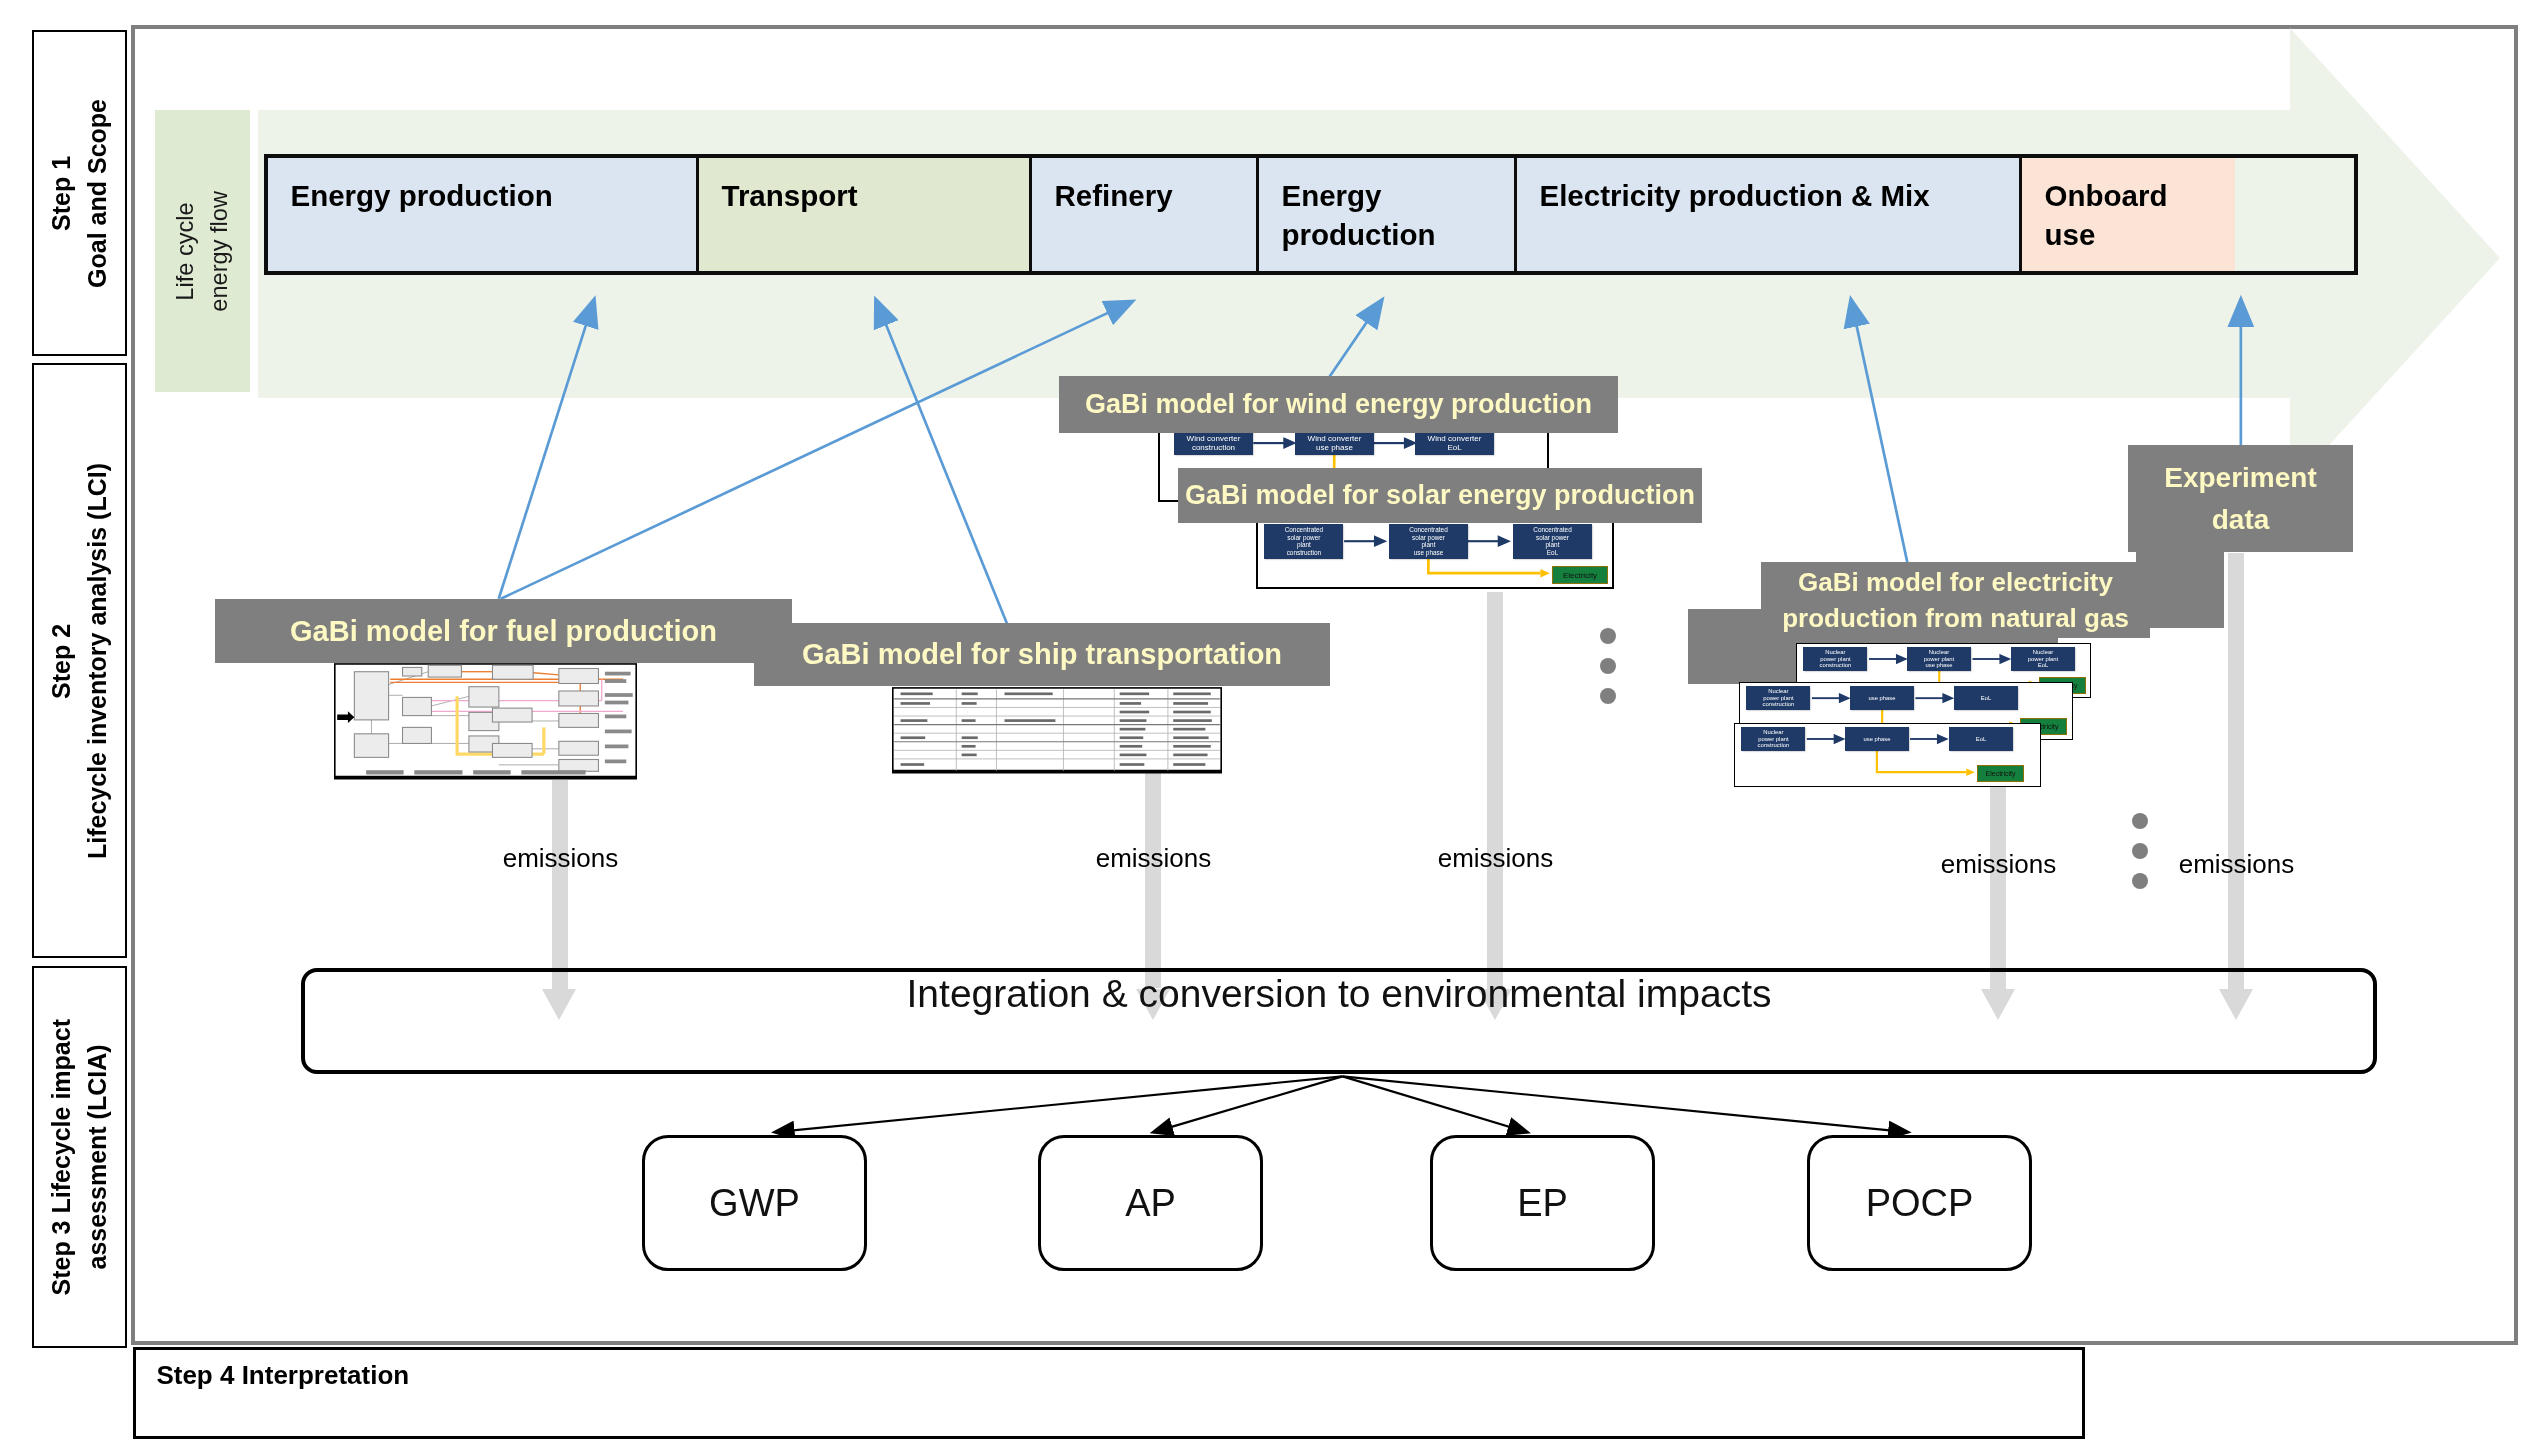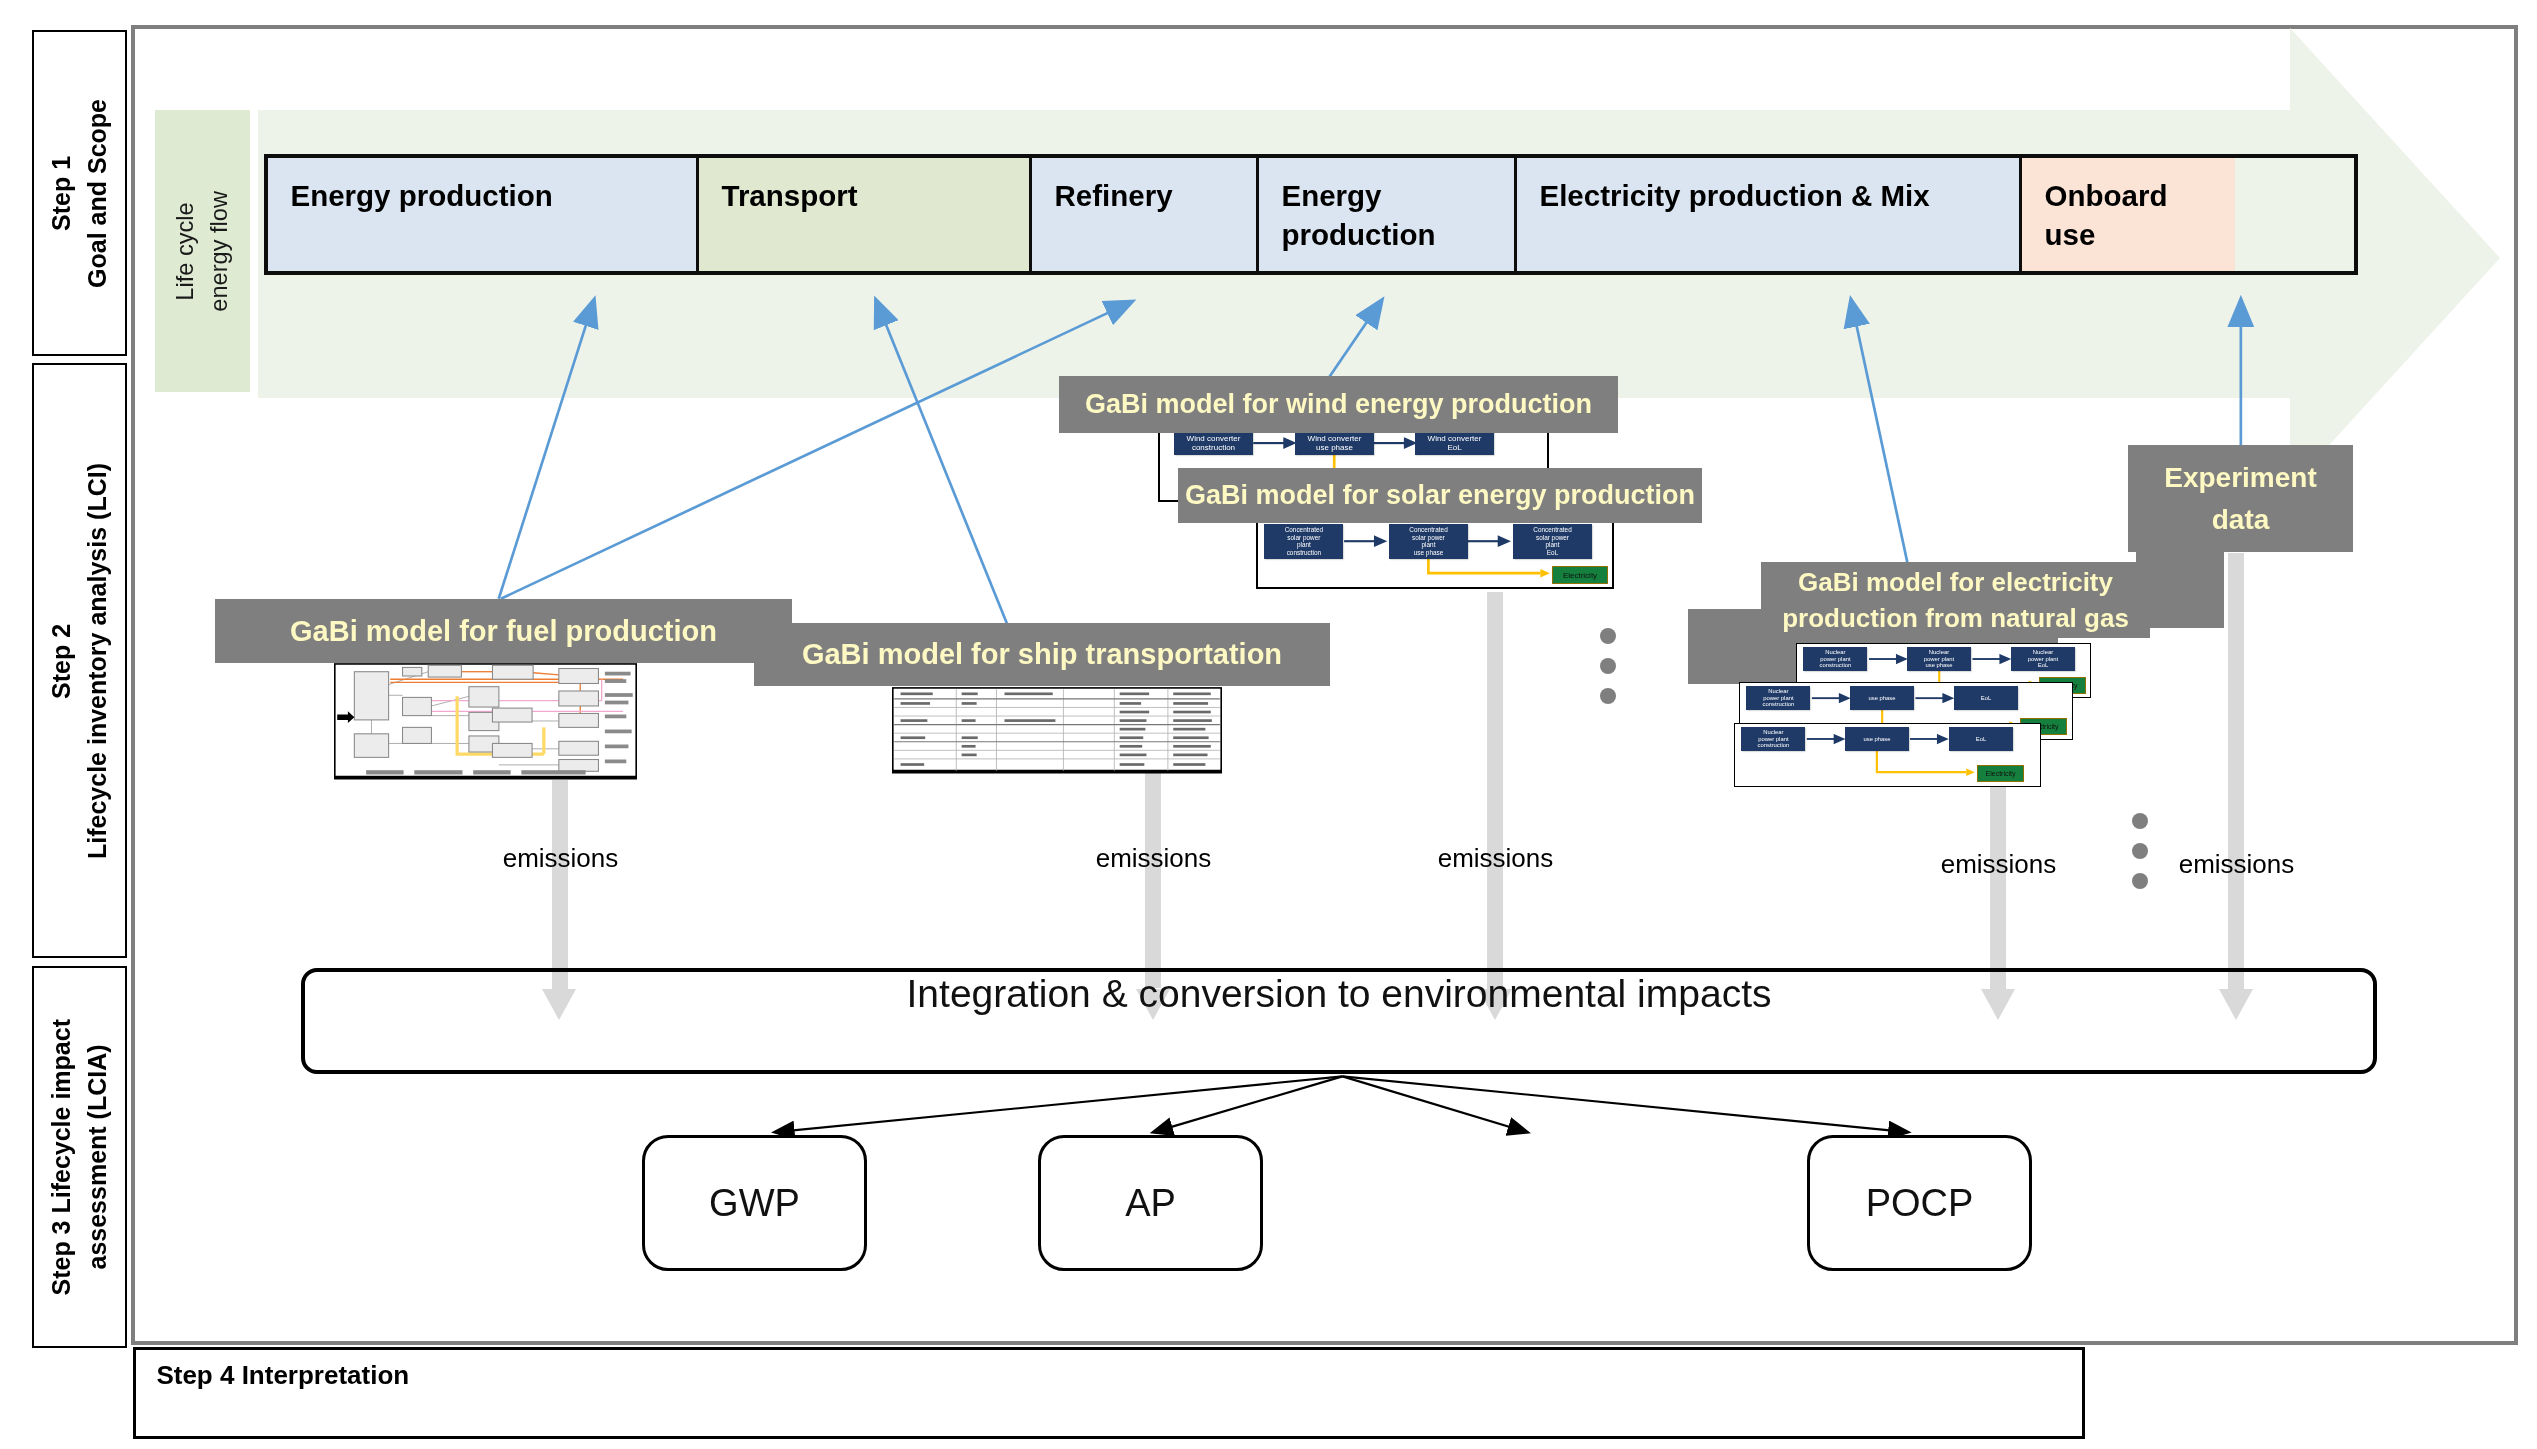--- a/index.html
+++ b/index.html
@@ -133,20 +133,21 @@
       <line x1="2504" y1="2008" x2="3558" y2="2112" marker-end="url(#mk)"></line>
     </g>
   </svg>
 
   <div class="integration">
     <span>Integration &amp; conversion to environmental impacts</span>
   </div>
 
   <div class="impact" style="left:642px">GWP</div>
   <div class="impact" style="left:1038px">AP</div>
+  <div class="impact" style="left:1430px">EP</div>
   <div class="impact" style="left:1807px">POCP</div>
 
   <div class="card" style="left:1158px;top:426px;width:391px;height:76px">
     <svg class="minisvg" width="387" height="72" viewBox="0 0 722 134">
       <g stroke="#1f3a67" stroke-width="4" fill="#1f3a67">
         <line x1="174" y1="28" x2="232" y2="28"></line>
           <path d="M232,20 L250,28 L232,36 z"></path>
         <line x1="399" y1="28" x2="457" y2="28"></line>
           <path d="M457,20 L475,28 L457,36 z"></path>
       </g>

